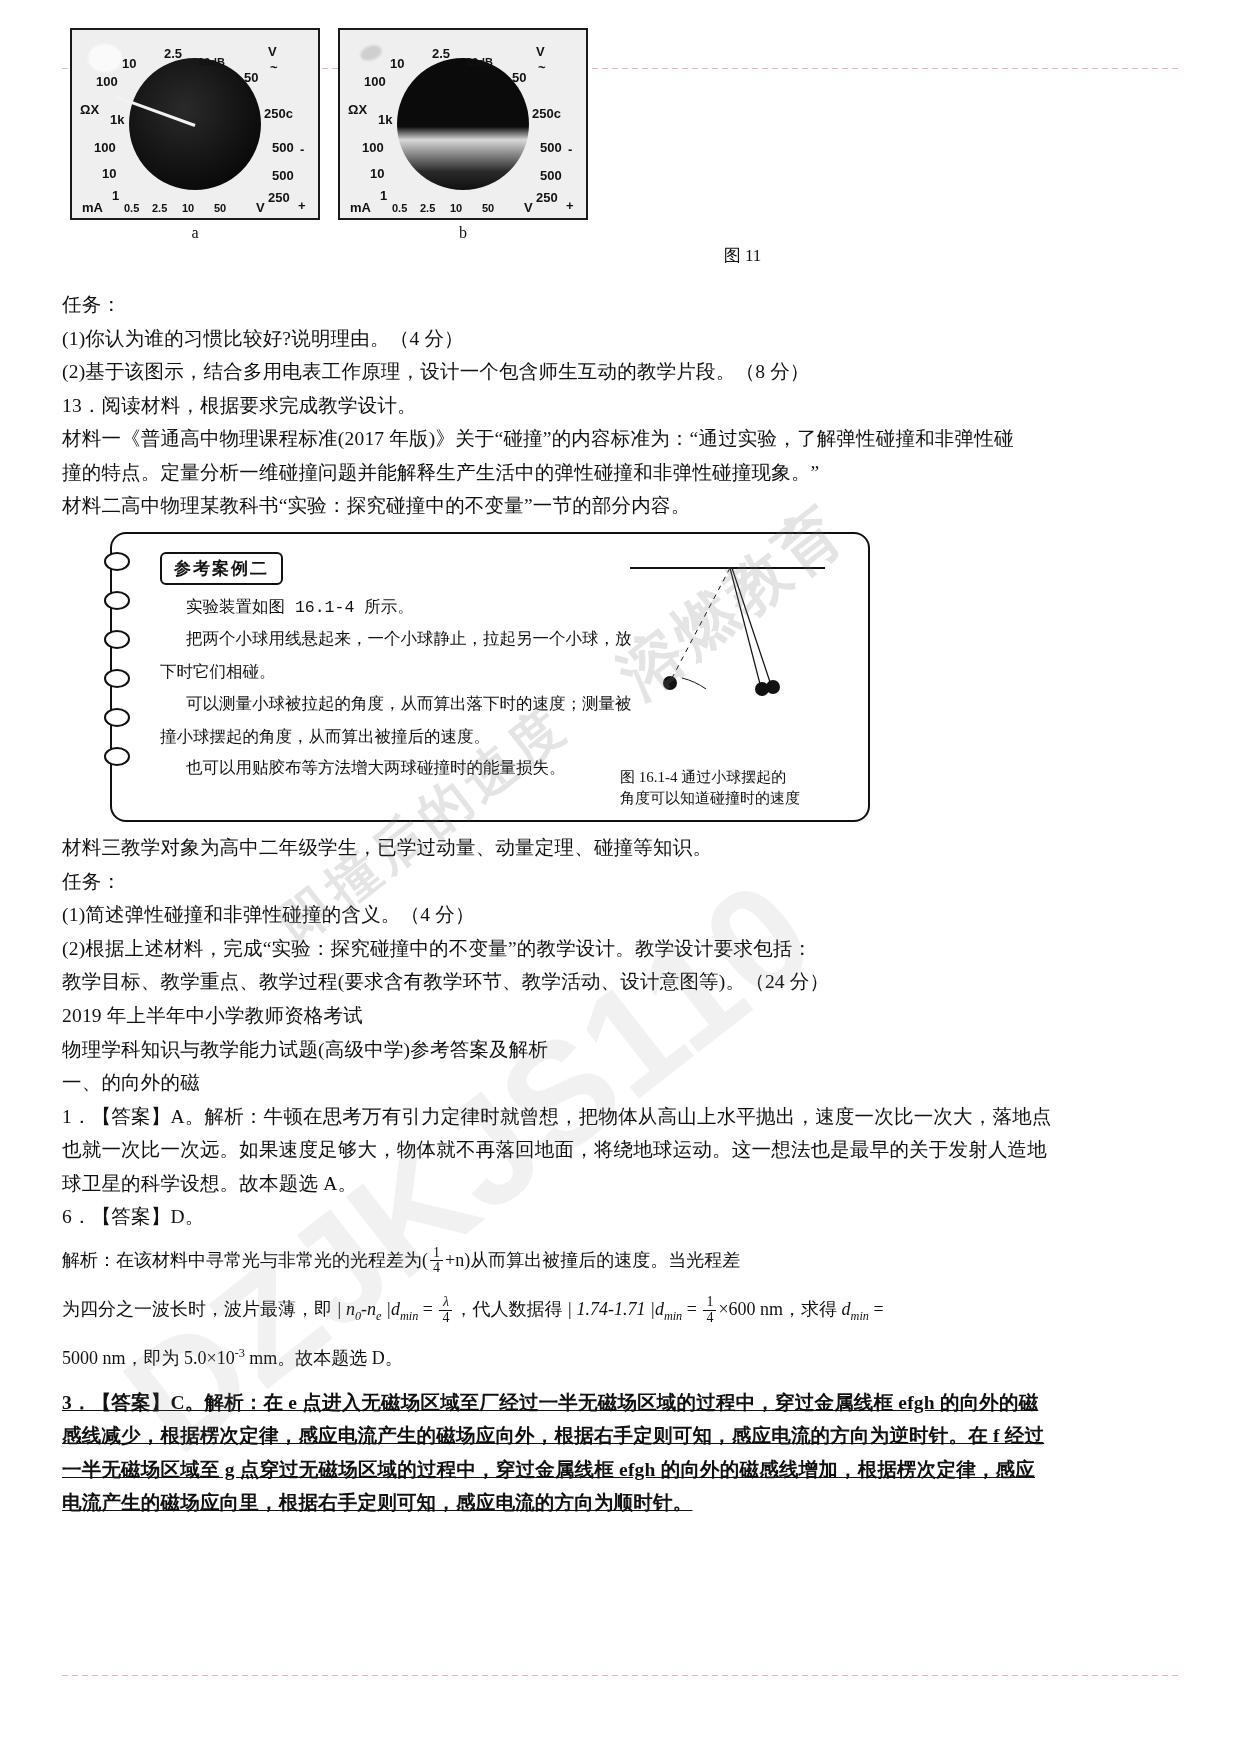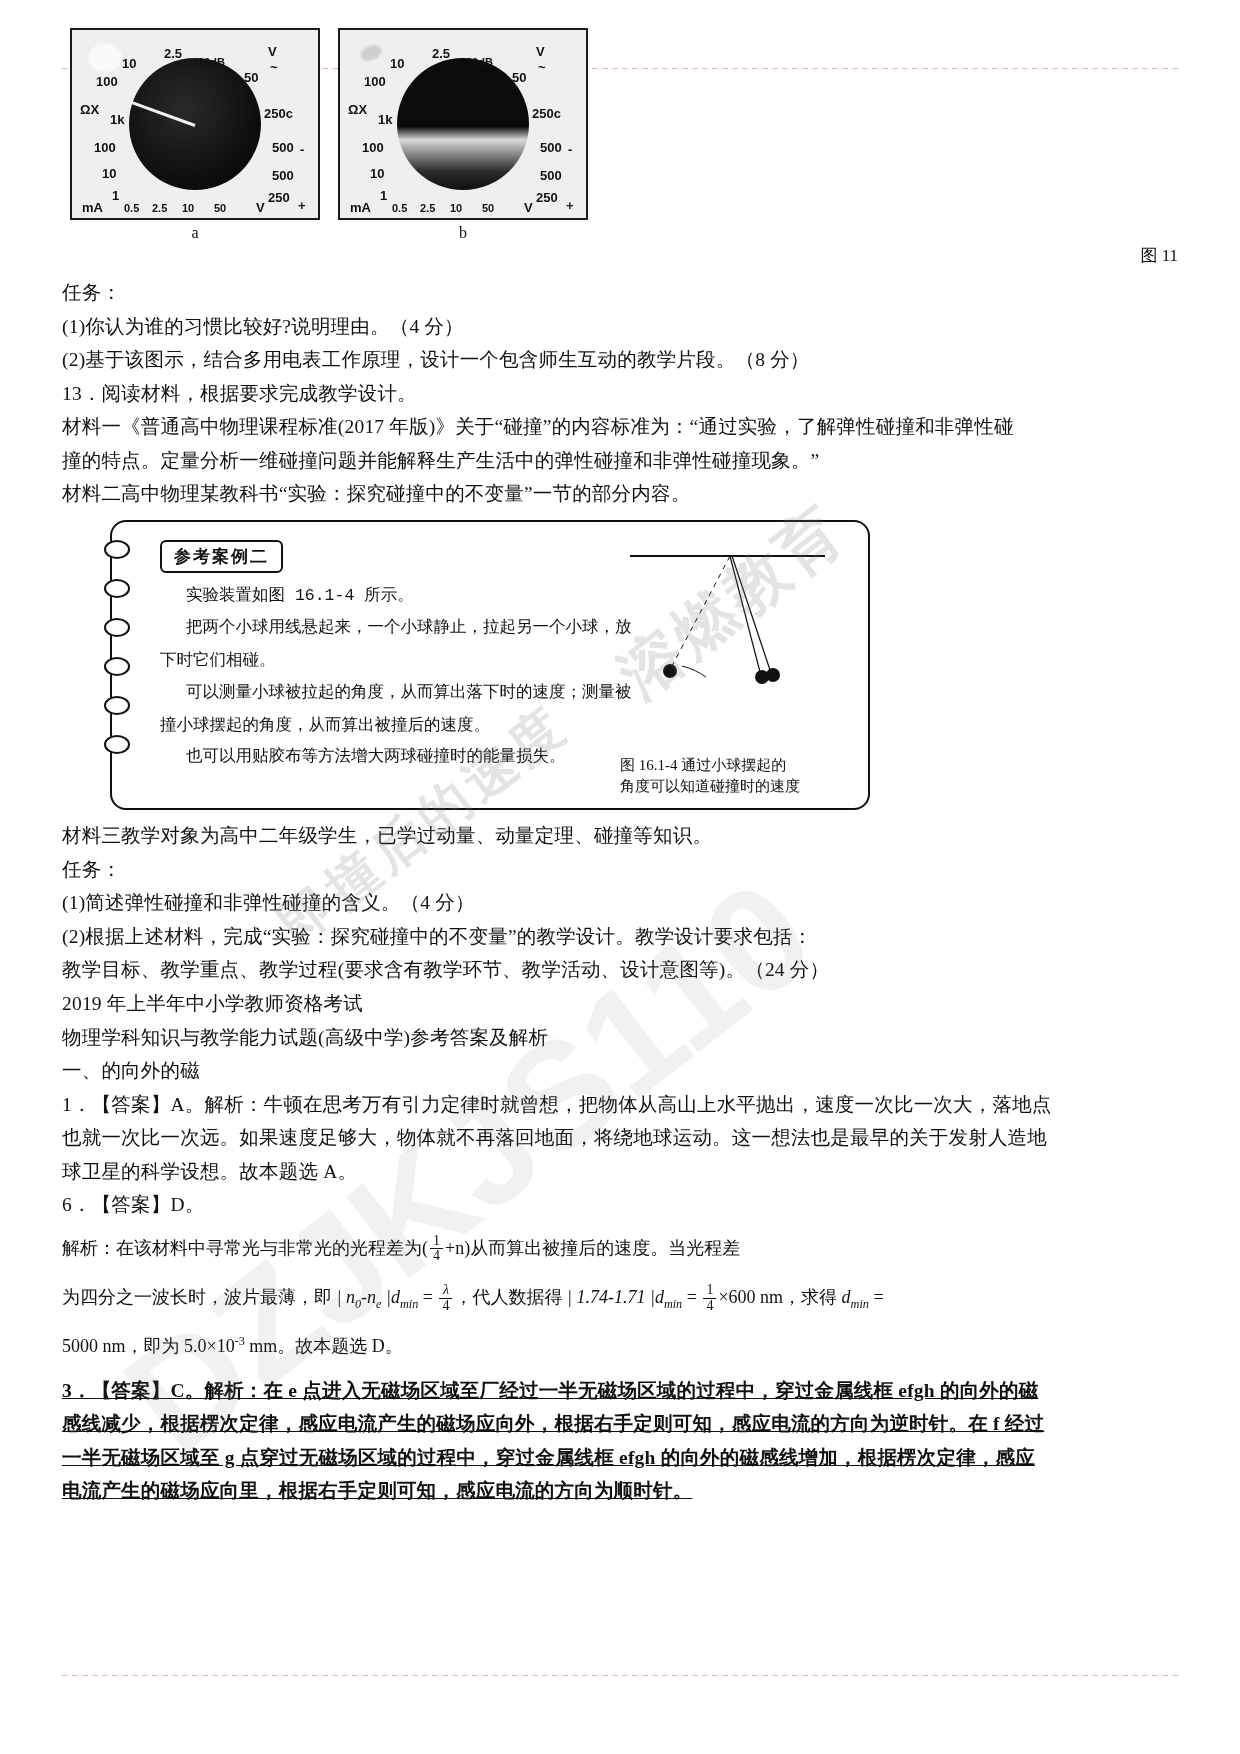--- a/index.html
+++ b/index.html
@@ -111,25 +111,25 @@
     white-space: nowrap;
   }
   .meter .lbl.sm { font-size: 11px; }
   .meter-cap {
     text-align: center;
     font-family: "Liberation Serif", serif;
     font-size: 16px;
     margin-top: 4px;
   }
   .fig-cap {
-    text-align: right;
+    text-align: center;
     padding-left: 245px;
     font-size: 17px;
     margin-top: 2px;
-    margin-bottom: 10px;
+    margin-bottom: 22px;
   }
 
   
   .p {
     font-size: 19.5px;
     line-height: 1.62;
     margin: 2px 0;
     letter-spacing: 0.2px;
   }
   .p.bold { font-weight: bold; text-decoration: underline; }

